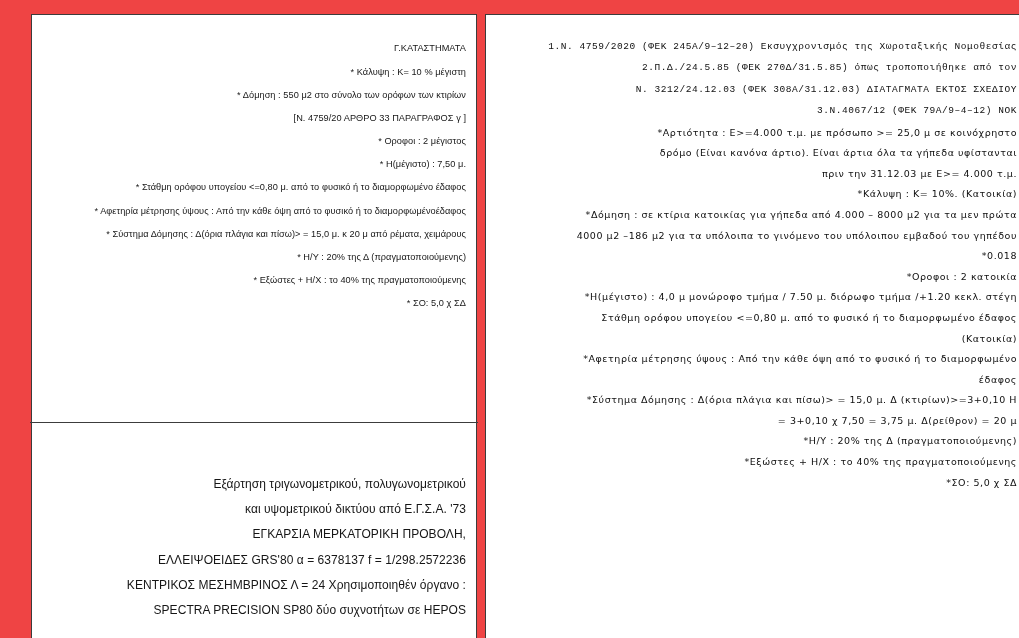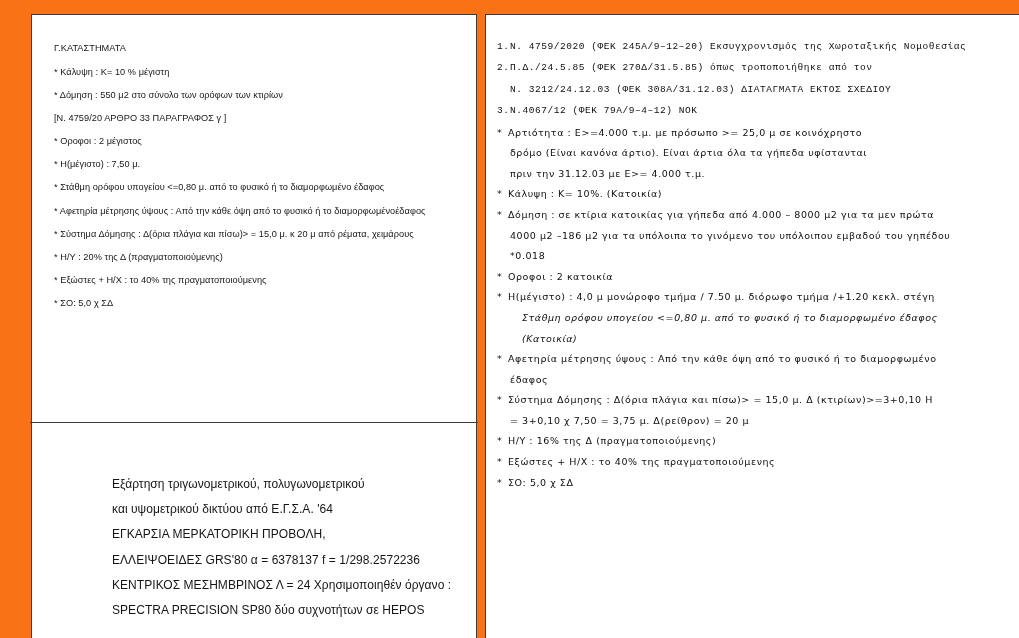--- a/index.html
+++ b/index.html
@@ -12,21 +12,22 @@
     font-family: "Liberation Sans", sans-serif;
     color: #141414;
     -webkit-font-smoothing: antialiased;
   }
 
   #sheet {
     position: relative;
     width: 1019px;
     height: 638px;
     overflow: hidden;
-    background: #f97316;
+    background: #ef4444;
+    text-align: right;
   }
 
   
   .panel-left {
     position: absolute;
     left: 31px;
     top: 14px;
     width: 446px;
     height: 640px;           
     border: 1.6px solid #3c3c3c;
@@ -117,21 +118,20 @@
     line-height: 11px;
     margin-bottom: 10.2px;
     padding-left: 2px;
   }
   .rrow.cont {
     padding-left: 15px;
     margin-bottom: 10.2px;
   }
   .rrow.cont2 {
     padding-left: 27px;
-    font-style: italic;
   }
   .rrow.tight {
     margin-bottom: 9.6px;
   }
 
   .num-list .rrow { margin-bottom: 10.4px; font-family: Liberation Mono, monospace; }
 
   .bullet {
     display: inline-block;
     width: 11px;
@@ -164,21 +164,21 @@
       <div class="lrow">* Στάθμη ορόφου υπογείου &lt;=0,80 μ. από το φυσικό ή το διαμορφωμένο έδαφος</div>
       <div class="lrow"> * Αφετηρία μέτρησης ύψους : Από την κάθε όψη από το φυσικό ή το διαμορφωμένοέδαφος</div>
       <div class="lrow">* Σύστημα Δόμησης : Δ(όρια πλάγια και πίσω)&gt; = 15,0 μ. κ 20 μ από ρέματα, χειμάρους</div>
       <div class="lrow">* Η/Υ : 20% της Δ (πραγματοποιούμενης)</div>
       <div class="lrow">* Εξώστες + Η/Χ : το 40% της πραγματοποιούμενης</div>
       <div class="lrow">* ΣΟ: 5,0 χ ΣΔ</div>
     </div>
 
     <div class="left-block-bottom">
       <div class="lrow">Εξάρτηση τριγωνομετρικού, πολυγωνομετρικού</div>
-      <div class="lrow">και υψομετρικού δικτύου από Ε.Γ.Σ.Α. '64</div>
+      <div class="lrow">και υψομετρικού δικτύου από Ε.Γ.Σ.Α. '73</div>
       <div class="lrow">ΕΓΚΑΡΣΙΑ ΜΕΡΚΑΤΟΡΙΚΗ ΠΡΟΒΟΛΗ,</div>
       <div class="lrow">ΕΛΛΕΙΨΟΕΙΔΕΣ GRS'80 α = 6378137 f = 1/298.2572236</div>
       <div class="lrow">ΚΕΝΤΡΙΚΟΣ ΜΕΣΗΜΒΡΙΝΟΣ Λ = 24 Χρησιμοποιηθέν όργανο :</div>
       <div class="lrow">SPECTRA PRECISION SP80 δύο συχνοτήτων σε HEPOS</div>
     </div>
   </div>
 
   <div class="panel-right">
     <div class="right-inner">
 
@@ -230,21 +230,21 @@
           <span class="bullet">*</span><span>Αφετηρία μέτρησης ύψους :  Από την κάθε όψη από το φυσικό ή το διαμορφωμένο</span>
         </div>
         <div class="cad rrow cont tight">έδαφος</div>
 
         <div class="cad rrow tight">
           <span class="bullet">*</span><span>Σύστημα Δόμησης :  Δ(όρια πλάγια και πίσω)&gt; = 15,0 μ. Δ (κτιρίων)&gt;=3+0,10 Η</span>
         </div>
         <div class="cad rrow cont tight">= 3+0,10 χ 7,50 = 3,75 μ. Δ(ρείθρον) = 20 μ</div>
 
         <div class="cad rrow tight">
-          <span class="bullet">*</span><span>Η/Υ :  16% της Δ  (πραγματοποιούμενης)</span>
+          <span class="bullet">*</span><span>Η/Υ :  20% της Δ  (πραγματοποιούμενης)</span>
         </div>
 
         <div class="cad rrow tight">
           <span class="bullet">*</span><span>Εξώστες + Η/Χ :  το 40% της πραγματοποιούμενης</span>
         </div>
 
         <div class="cad rrow tight">
           <span class="bullet">*</span><span>ΣΟ:  5,0  χ  ΣΔ</span>
         </div>
 

